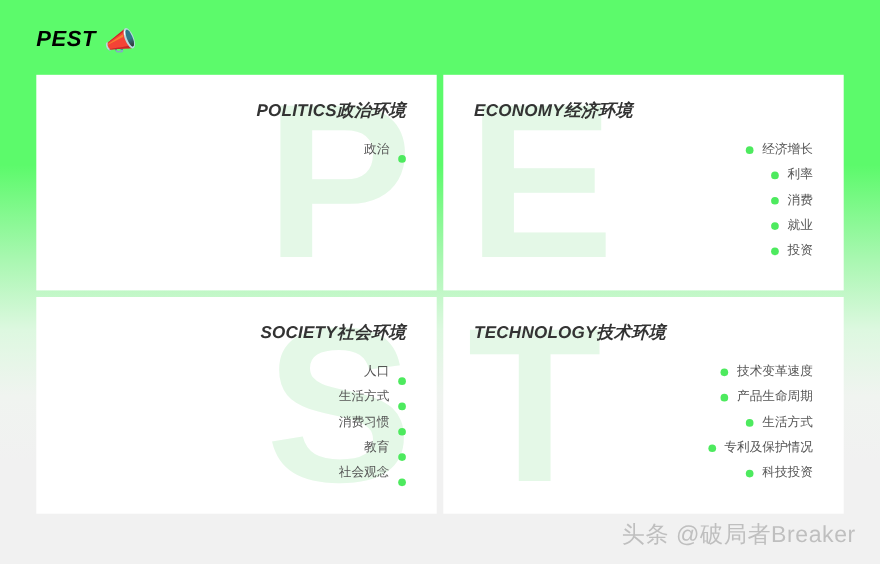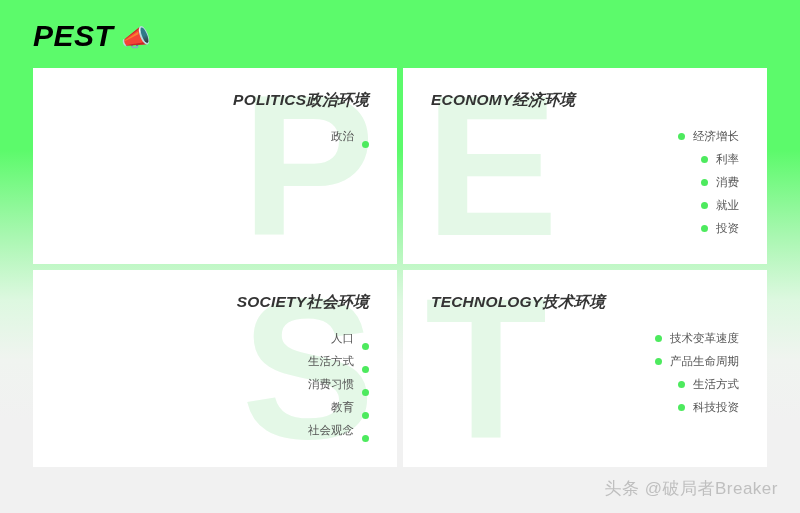--- a/index.html
+++ b/index.html
@@ -34,21 +34,21 @@
   #page-title {
     position: absolute;
     left: 33px;
     top: 16px;
     display: flex;
     align-items: center;
     gap: 8px;
     height: 40px;
   }
   #page-title .title-text {
-    font-size: 30px;
+    font-size: 20px;
     font-weight: bold;
     font-style: italic;
     color: #000000;
     letter-spacing: 0.5px;
     line-height: 1;
     text-align: right;
   }
   #page-title .title-emoji {
     font-size: 24px;
     line-height: 1;
@@ -137,21 +137,21 @@
     border-radius: 50%;
     background: #4dea5e;
     flex: 0 0 auto;
   }
 
   
   #watermark {
     position: absolute;
     right: 22px;
     bottom: 13px;
-    font-size: 17px;
+    font-size: 21px;
     color: #bfbfbf;
     font-weight: normal;
     letter-spacing: 0.5px;
     white-space: nowrap;
   }
 </style>
 </head>
 <body>
 
 <div id="stage">
@@ -246,20 +246,24 @@
           <li>
             <span class="dot"></span>
             <span class="item-label">产品生命周期</span>
           </li>
           <li>
             <span class="dot"></span>
             <span class="item-label">生活方式</span>
           </li>
           <li>
             <span class="dot"></span>
+            <span class="item-label">专利及保护情况</span>
+          </li>
+          <li>
+            <span class="dot"></span>
             <span class="item-label">科技投资</span>
           </li>
         </ul>
       </div>
     </div>
 
   </div>
 
   <div id="watermark">头条 @破局者Breaker</div>
 

